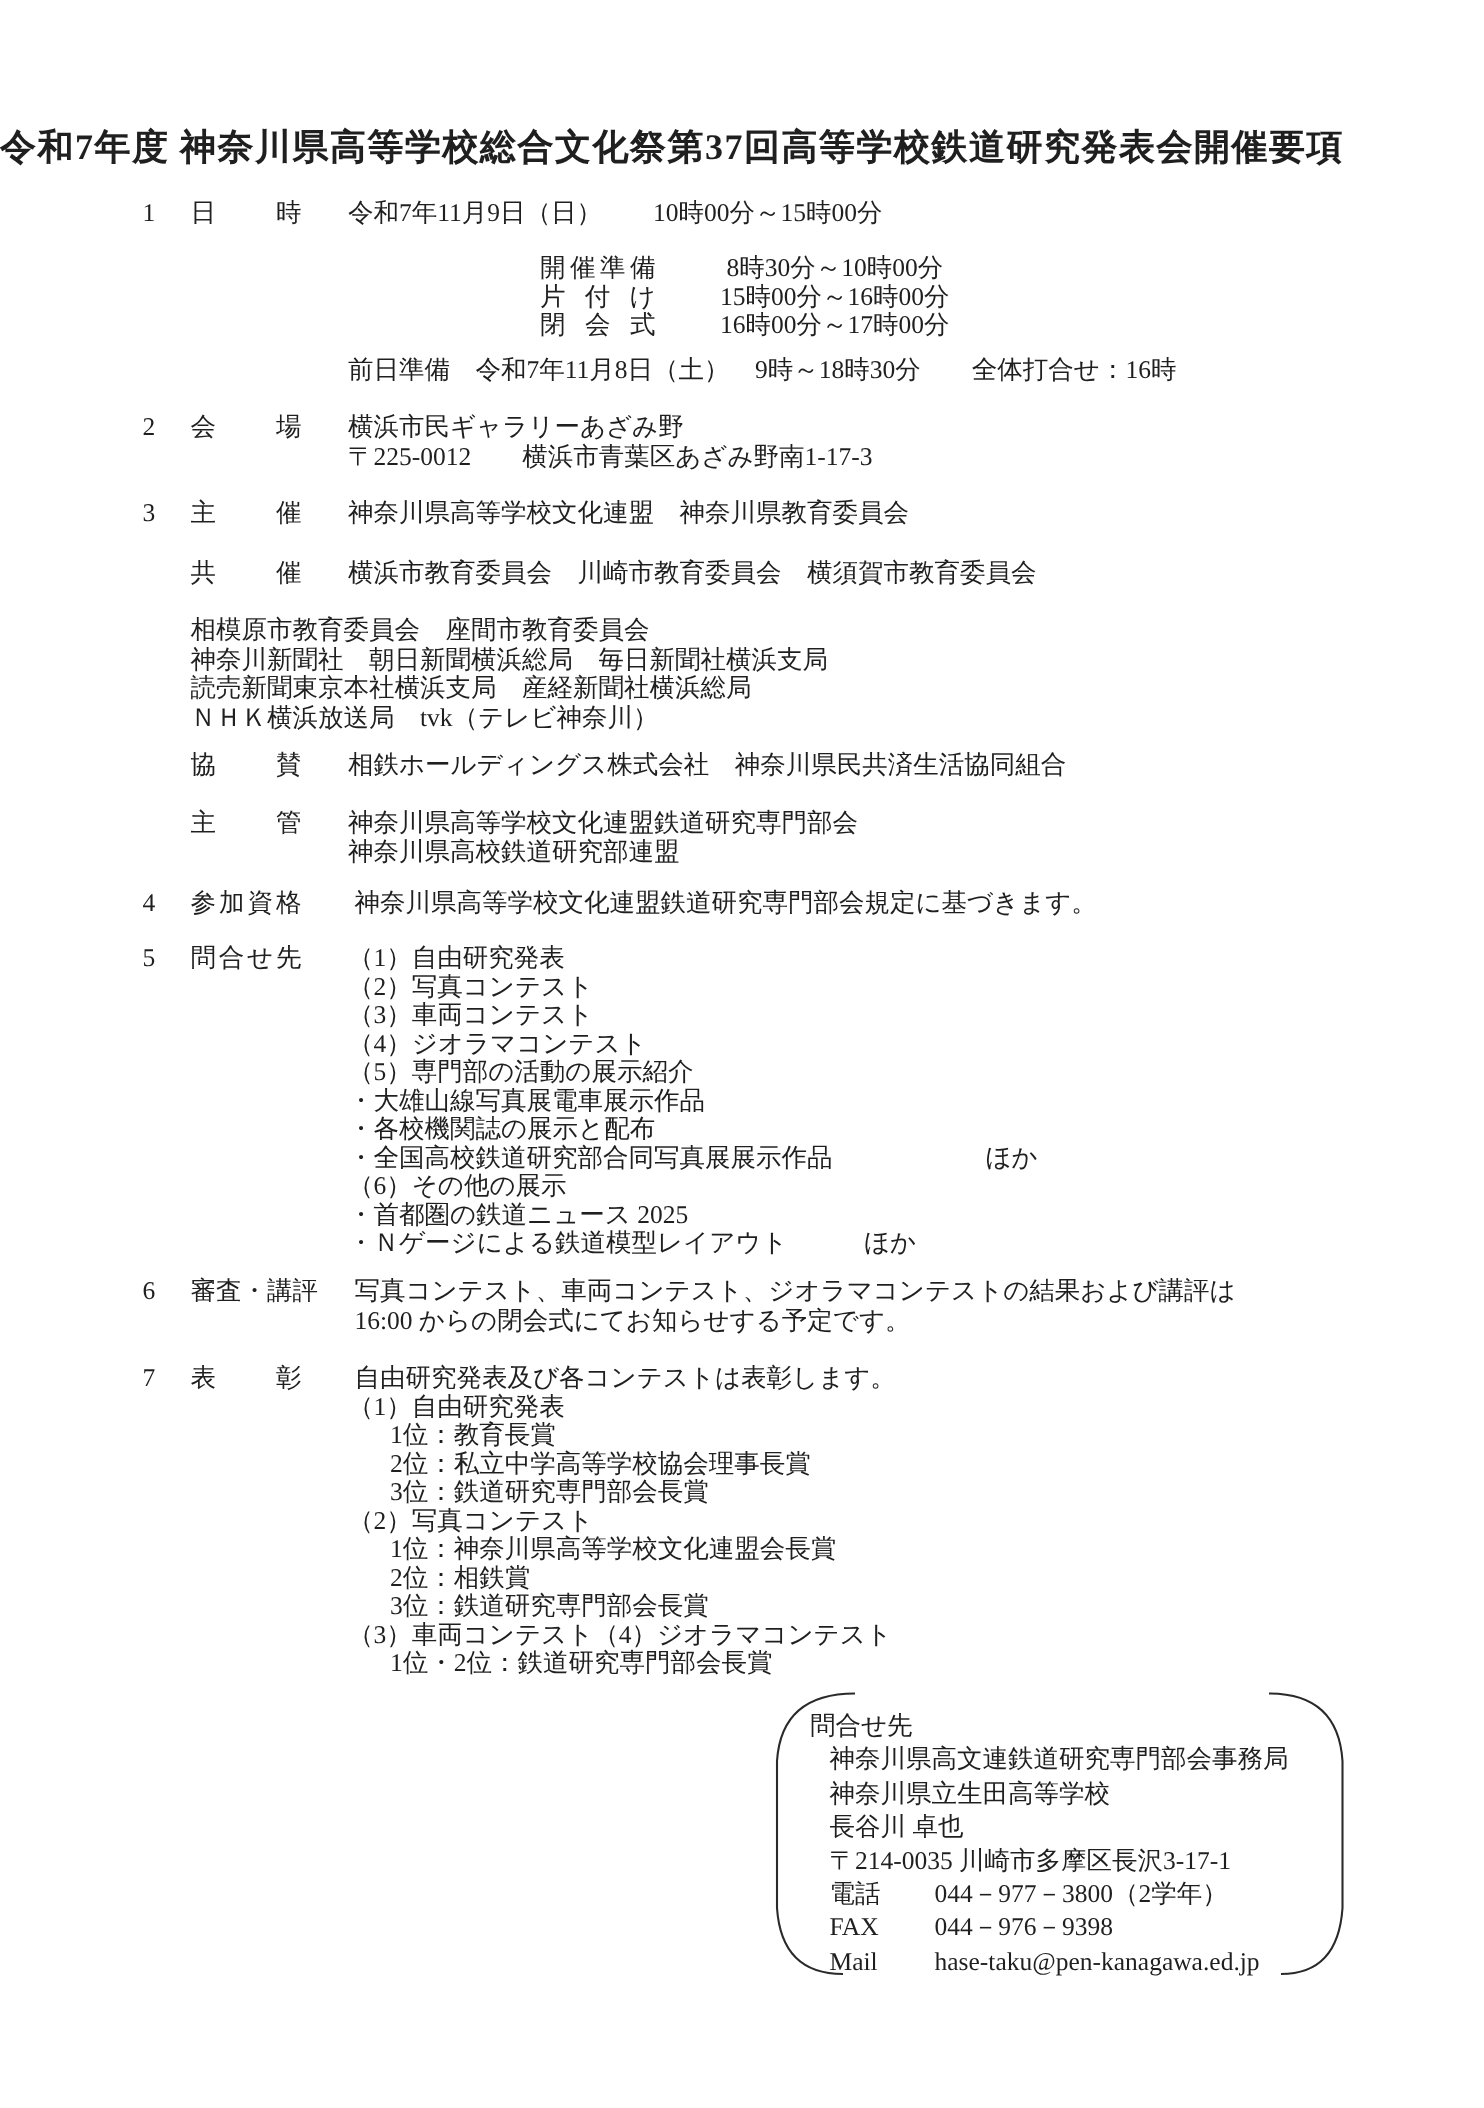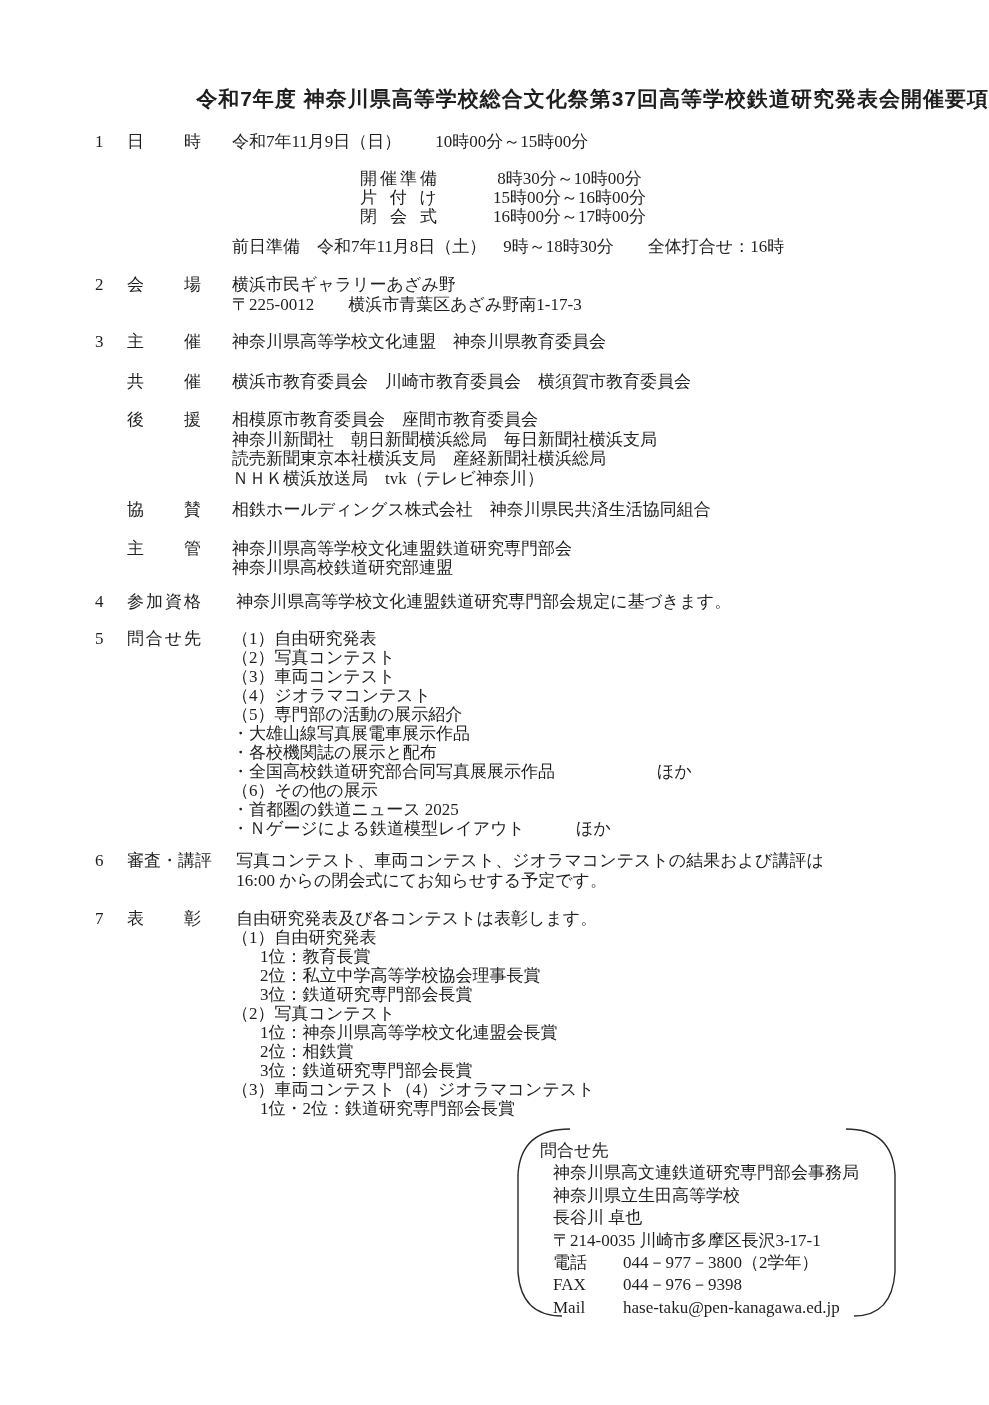--- a/index.html
+++ b/index.html
@@ -9,40 +9,40 @@
     background:#ffffff;
     color:#1f1f1f;
     font-family:"Liberation Serif","DejaVu Serif",serif;
     font-size:17px;
     line-height:19.5px;
     box-sizing:border-box;
     padding-top:86px;
     overflow:hidden;
   }
   .title{
-    text-align:right;
-    font-family:Liberation Sans, sans-serif;
+    text-align:left;
+    font-family:Liberation Serif, serif;
     font-weight:700;
-    font-size:21px;
+    font-size:24px;
     letter-spacing:1px;
     line-height:26px;
     white-space:nowrap;
   }
   .row{display:flex;padding-left:95px;}
   .num{width:32px;flex:none;}
   .lbl{width:105px;flex:none;}
   .lbl-inner{
     display:inline-block;
     min-width:74px;
     text-align:justify;
     text-align-last:justify;
   }
   .content{flex:1;min-width:0;}
   .sched{margin-left:128px;margin-top:17px;}
-  .srow{display:flex;gap:13px;}
+  .srow{display:flex;}
   .slbl{width:120px;flex:none;}
   .slbl-inner{
     display:inline-block;
     min-width:77px;
     text-align:justify;
     text-align-last:justify;
   }
   .prev{margin-top:11px;}
   .ind{margin-left:113px;}
   .tight{line-height:19px;}
@@ -114,21 +114,20 @@
   <div class="row" style="margin-top:20px">
     <span class="num"></span>
     <span class="lbl"><span class="lbl-inner">共催</span></span>
     <div class="content">
       <div>横浜市教育委員会　川崎市教育委員会　横須賀市教育委員会</div>
     </div>
   </div>
 
   <div class="row" style="margin-top:19px">
     <span class="num"></span>
-    <span class="lbl"><span class="lbl-inner">後援</span></span>
     <div class="content">
       <div>相模原市教育委員会　座間市教育委員会</div>
       <div>神奈川新聞社　朝日新聞横浜総局　毎日新聞社横浜支局</div>
       <div>読売新聞東京本社横浜支局　産経新聞社横浜総局</div>
       <div>ＮＨＫ横浜放送局　tvk（テレビ神奈川）</div>
     </div>
   </div>
 
   <div class="row" style="margin-top:12px">
     <span class="num"></span>

